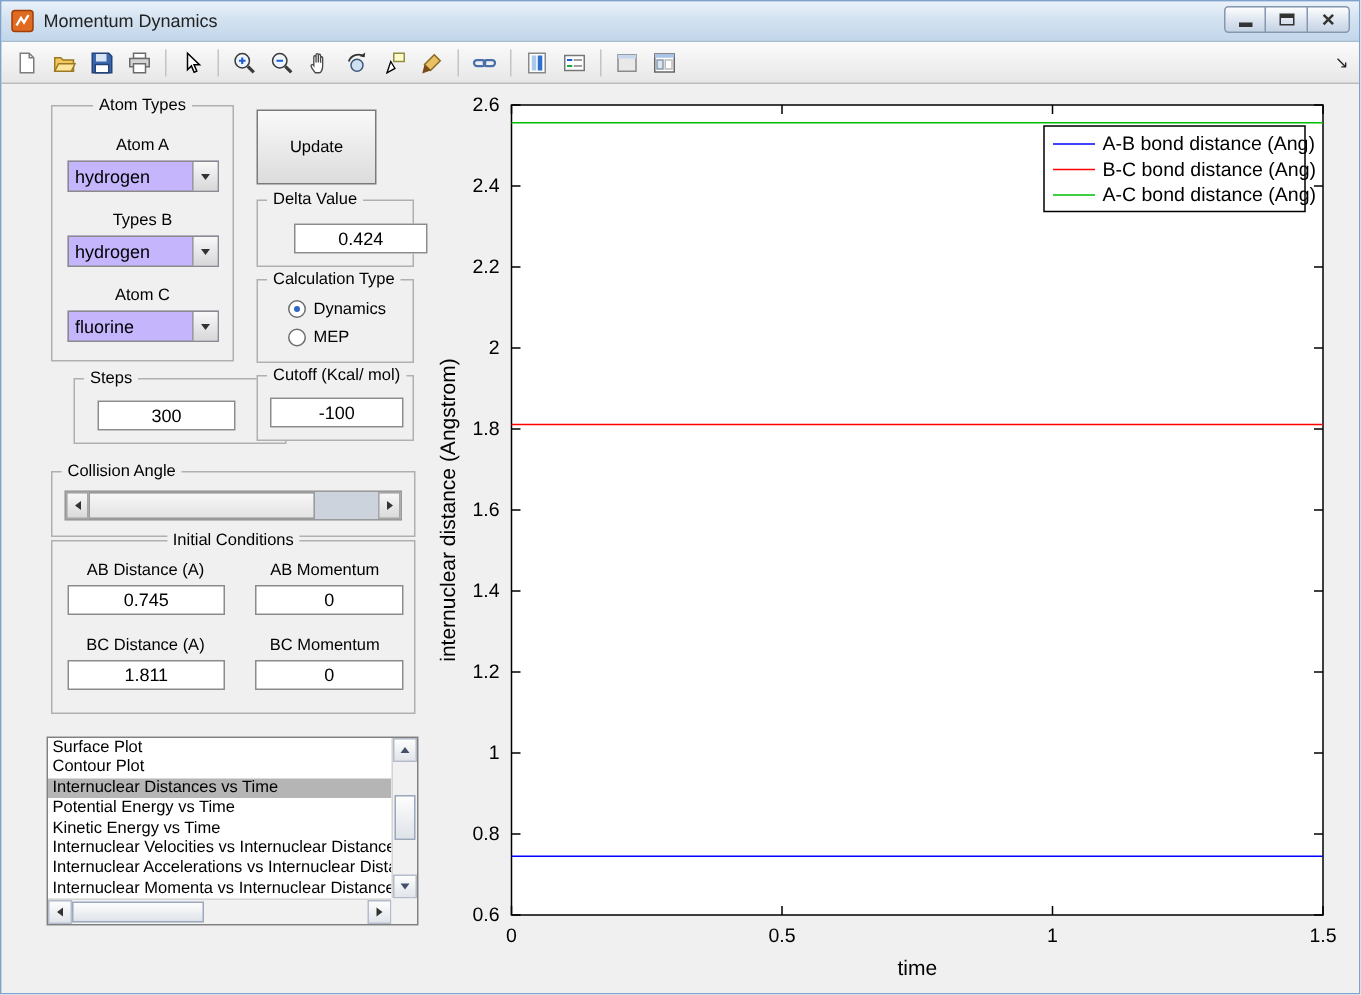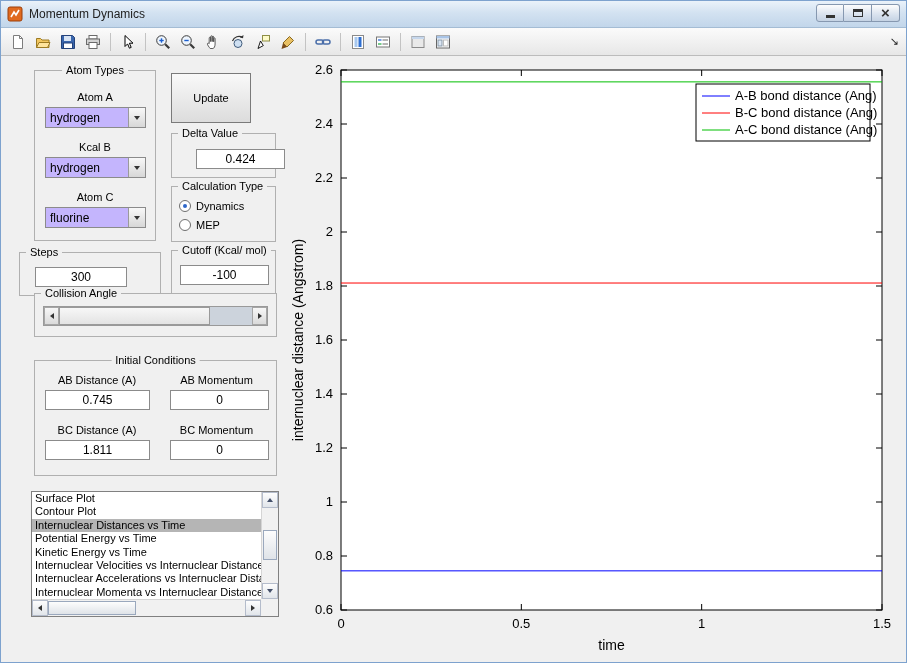--- a/index.html
+++ b/index.html
@@ -45,21 +45,21 @@
   .cval{flex:1;font-size:12px;padding:3px 0 0 4px;white-space:nowrap;overflow:hidden;color:#000}
   .cbtn{width:17px;background:linear-gradient(#f8f8f8,#d7d7d7);border-left:1px solid #9a9a9a;display:flex;align-items:center;justify-content:center}
   .tri-down{width:0;height:0;border-left:3.5px solid transparent;border-right:3.5px solid transparent;border-top:4px solid #333;display:inline-block}
   .tri-up{width:0;height:0;border-left:3.5px solid transparent;border-right:3.5px solid transparent;border-bottom:4px solid #44506a;display:inline-block}
   .tri-downb{width:0;height:0;border-left:3.5px solid transparent;border-right:3.5px solid transparent;border-top:4px solid #44506a;display:inline-block}
   .tri-left{width:0;height:0;border-top:3.5px solid transparent;border-bottom:3.5px solid transparent;border-right:4px solid #333;display:inline-block}
   .tri-right{width:0;height:0;border-top:3.5px solid transparent;border-bottom:3.5px solid transparent;border-left:4px solid #333;display:inline-block}
 
   .update-btn{position:absolute;left:170px;top:17px;width:80px;height:50px;background:linear-gradient(#f9f9f9,#dcdcdc);border:1px solid #7a7a7a;font-size:11px;font-family:"Liberation Sans",sans-serif;color:#000}
 
-  .radio-row{position:absolute;left:7px;display:flex;align-items:flex-end;gap:5px}
+  .radio-row{position:absolute;left:20px;display:flex;align-items:flex-end;gap:5px}
   .radio{width:12px;height:12px;border-radius:50%;border:1px solid #6e6e6e;background:#fff;display:inline-block;position:relative}
   .radio.sel::after{content:'';position:absolute;left:3px;top:3px;right:3px;bottom:3px;background:#2e66c9;border-radius:50%}
   .rlabel{font-size:11px;color:#000}
 
   .slider{position:absolute;left:8px;right:8px;top:12px;height:20px;border:1px solid #999;background:#ccd3dc;display:flex}
   .sl-ar{width:15px;background:linear-gradient(#f7f7f7,#dadada);border:1px solid #a6a6a6;display:flex;align-items:center;justify-content:center;flex:0 0 auto}
   .sl-track{flex:1;position:relative}
   .sl-thumb{position:absolute;left:0;top:0;bottom:0;width:78%;background:linear-gradient(#f7f7f7,#e3e3e3);border:1px solid #9a9a9a}
 
   .listbox{position:absolute;left:30px;top:435px;width:248px;height:126px;background:#fff;border:1px solid #808080}
@@ -228,21 +228,21 @@
 
     <div class="group" style="left:33px;top:14px;width:122px;height:171px">
       <span class="gtitle t-center">Atom Types</span>
       <span class="lbl" style="top:20px">Atom A</span>
       <div class="combo" style="top:36px">
         <span class="cval">hydrogen</span>
         <span class="cbtn">
             <i class="tri-down"></i>
           </span>
       </div>
-      <span class="lbl" style="top:70px">Kcal B</span>
+      <span class="lbl" style="top:70px">Types B</span>
       <div class="combo" style="top:86px">
         <span class="cval">hydrogen</span>
         <span class="cbtn">
             <i class="tri-down"></i>
           </span>
       </div>
       <span class="lbl" style="top:120px">Atom C</span>
       <div class="combo" style="top:136px">
         <span class="cval">fluorine</span>
         <span class="cbtn">
@@ -263,31 +263,31 @@
       <div class="radio-row" style="top:13px" id="radio-opt-0">
         <span class="radio sel"></span>
         <span class="rlabel">Dynamics</span>
       </div>
       <div class="radio-row" style="top:32px" id="radio-opt-1">
         <span class="radio"></span>
         <span class="rlabel">MEP</span>
       </div>
     </div>
 
-    <div class="group" style="left:18px;top:196px;width:142px;height:44px">
+    <div class="group" style="left:48px;top:196px;width:142px;height:44px">
       <span class="gtitle t-left">Steps</span>
       <input class="edit" style="left: 15px; top: 14px; width: 92px;" value="300">
     </div>
 
     <div class="group" style="left:170px;top:194px;width:105px;height:44px">
       <span class="gtitle t-left">Cutoff (Kcal/ mol)</span>
       <input class="edit" style="left: 8px; top: 14px; width: 89px;" value="-100">
     </div>
 
-    <div class="group" style="left:33px;top:237px;width:243px;height:44px">
+    <div class="group" style="left:33px;top:258px;width:243px;height:44px">
       <span class="gtitle t-left">Collision Angle</span>
       <div class="slider">
         <span class="sl-ar">
             <i class="tri-left"></i>
           </span>
         <span class="sl-track">
           <span class="sl-thumb"></span>
         </span>
         <span class="sl-ar">
             <i class="tri-right"></i>

